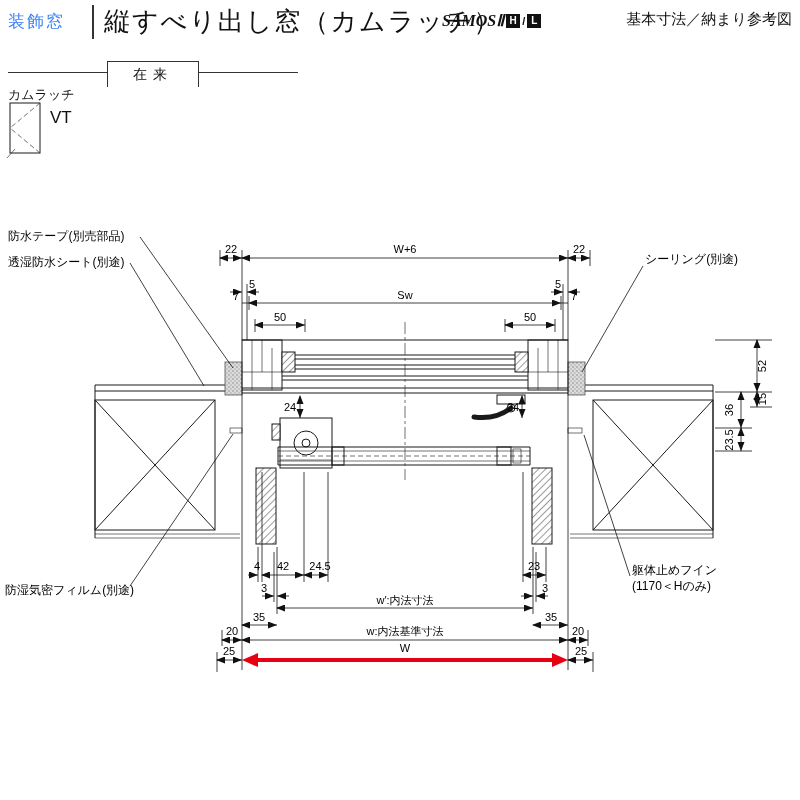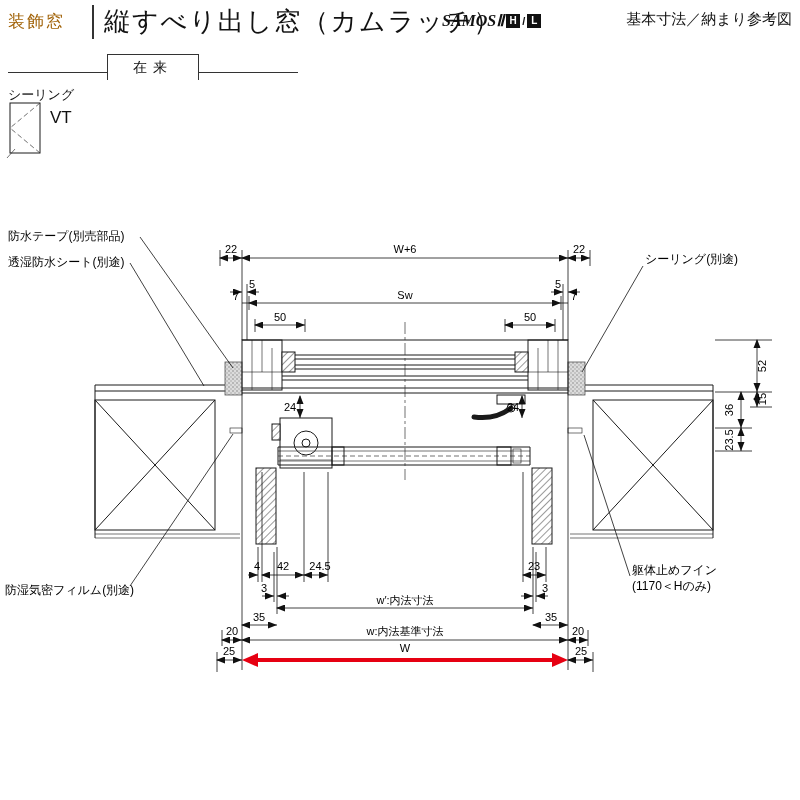--- a/index.html
+++ b/index.html
@@ -1,28 +1,28 @@
 <!DOCTYPE html>
 <html><head>
 <meta charset="utf-8">
 <style>
   html,body{margin:0;padding:0;background:#fff}
   body{width:800px;height:800px;font-family:"Liberation Sans",sans-serif;position:relative;overflow:hidden;color:#111}
   #stage{position:relative;width:800px;height:800px}
   .abs{position:absolute}
-  .cat{left:8px;top:10px;font-size:17px;color:#a16207;letter-spacing:2px}
+  .cat{left:8px;top:10px;font-size:17px;color:#3b82f6;letter-spacing:2px}
   .divider{left:92px;top:5px;width:2px;height:34px;background:#333}
   .title{left:104px;top:4px;font-size:26px;letter-spacing:2px;font-weight:400;white-space:nowrap}
   .badge{left:442px;top:11px;display:flex;align-items:center;gap:2px}
   .brand{font-family:"Liberation Serif",serif;font-style:italic;font-weight:bold;font-size:16px;letter-spacing:0}
   .gbox{width:14px;height:14px;background:#111;color:#fff;font-size:10px;font-weight:bold;display:flex;align-items:center;justify-content:center}
   .gsep{font-size:11px;font-weight:bold}
   .note{right:8px;top:10px;font-size:15px}
   .zwrap{left:8px;top:46px;width:290px;height:26px;border-bottom:1.5px solid #333}
-  .zbox{margin:8px auto;width:92px;height:26px;border:1.5px solid #333;border-bottom:none;box-sizing:border-box;text-align:center;font-size:14px;line-height:24px;letter-spacing:6px;background:#fff}
+  .zbox{margin:15px auto;width:92px;height:26px;border:1.5px solid #333;border-bottom:none;box-sizing:border-box;text-align:center;font-size:14px;line-height:24px;letter-spacing:6px;background:#fff}
   .secl{left:8px;top:86px;font-size:13px}
   .sym{left:6px;top:100px}
   .vt{left:50px;top:108px;font-size:17px}
   .drawing{left:0;top:222px;position:absolute}
   .ln{stroke:#1a1a1a;stroke-width:1;fill:none}
   .lnt{stroke:#1a1a1a;stroke-width:.6;fill:none}
   .dim{stroke:#111;stroke-width:.8;fill:none}
   .cl{stroke:#333;stroke-width:.7;fill:none;stroke-dasharray:12 3 3 3}
   .dsh{stroke:#333;stroke-width:.7;fill:none;stroke-dasharray:5 3}
   text.d{font-size:11px;fill:#000;text-anchor:middle;font-family:"Liberation Sans",sans-serif}
@@ -43,21 +43,21 @@
     <span class="gbox">H</span>
     <span class="gsep">/</span>
     <span class="gbox">L</span>
   </div>
   <div class="abs note">基本寸法／納まり参考図</div>
 
   <div class="abs zwrap">
     <div class="zbox">在来</div>
   </div>
 
-  <div class="abs secl">シーリング</div>
+  <div class="abs secl">カムラッチ</div>
 
   <svg class="abs sym" width="44" height="62">
     <rect x="4" y="3" width="30" height="50" class="ln"></rect>
     <line x1="34" y1="3" x2="4" y2="28" class="dsh"></line>
     <line x1="34" y1="53" x2="4" y2="28" class="dsh"></line>
     <line x1="1" y1="58" x2="9" y2="49" class="lnt"></line>
   </svg>
   <div class="abs vt">VT</div>
 
   <svg class="drawing" width="800" height="485" viewBox="0 0 800 485">

